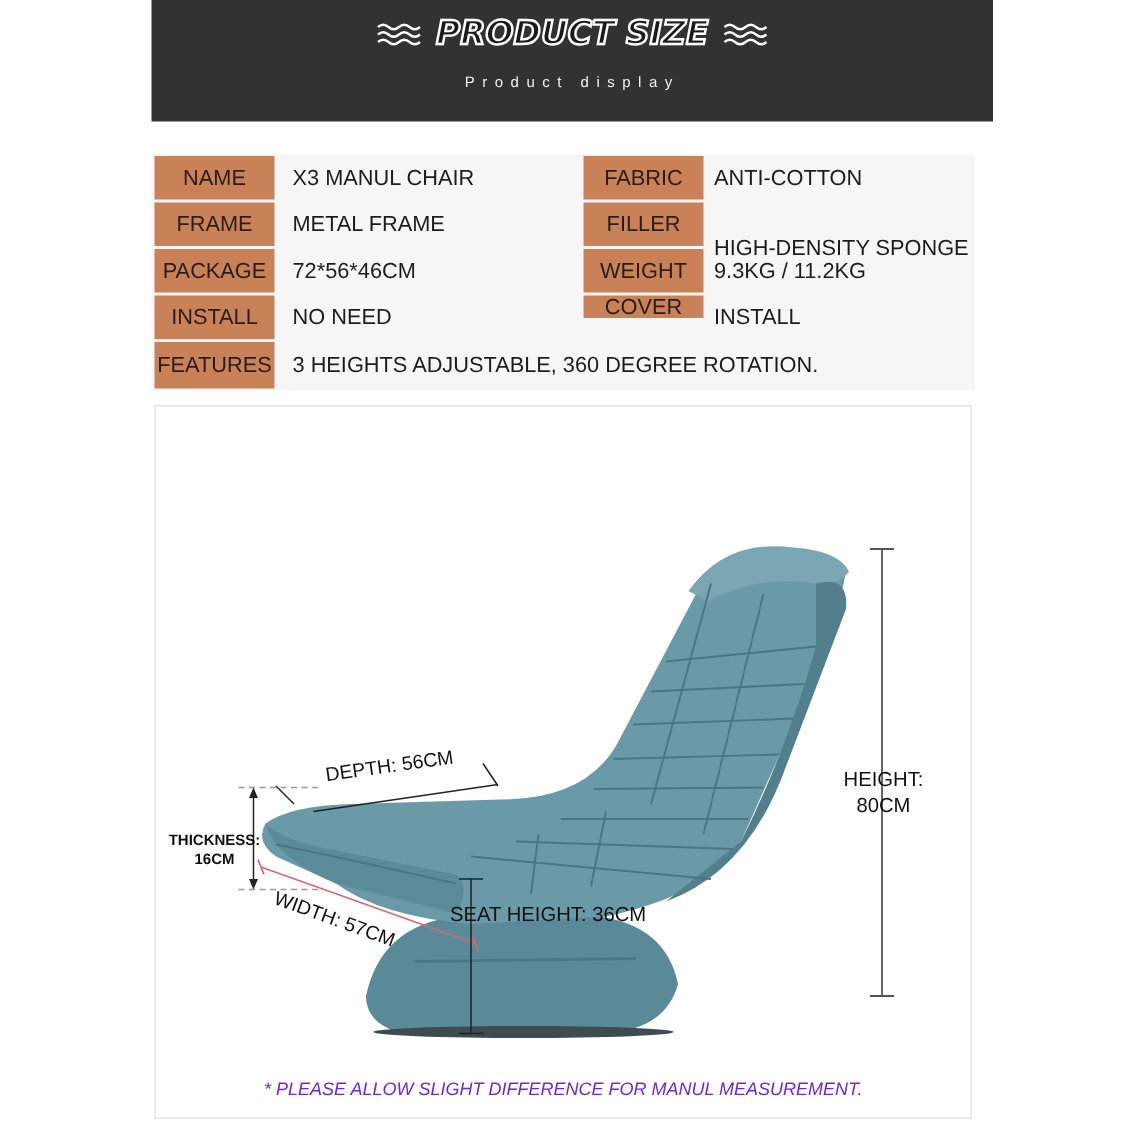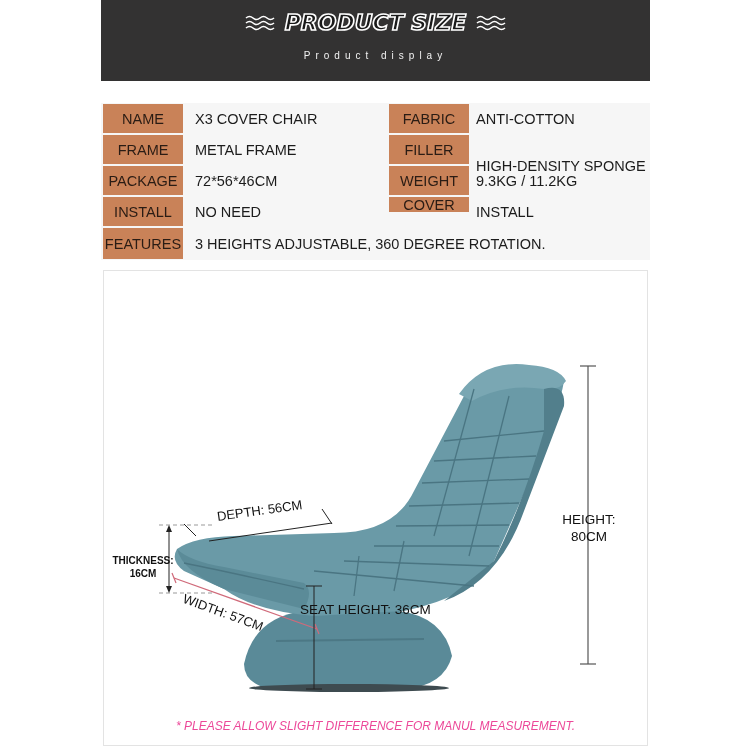--- a/index.html
+++ b/index.html
@@ -1,30 +1,30 @@
 <!DOCTYPE html>
 <html><head>
 <meta charset="utf-8">
 <style>
   html, body { margin:0; padding:0; background:#ffffff; }
   body { width:750px; height:750px; position:relative; overflow:hidden; font-family:"Liberation Sans", sans-serif; }
-  .header { position:absolute; left:101px; top:0; width:549px; height:81px; background:#333232; }
+  .header { position:absolute; left:101px; top:0; width:549px; height:81px; background:#333232;padding-left:12px; }
   .title-row { position:absolute; left:0; right:0; top:10px; text-align:center; display:flex; justify-content:center; align-items:center; gap:10px; }
   .waves { width:30px; height:16px; }
   .title { font-family:"DejaVu Sans", sans-serif; font-weight:bold; font-style:italic; font-size:22px; color:#1a1a1a; letter-spacing:0px;
            -webkit-text-stroke:1.6px #ffffff; text-shadow: 0 0 0 #fff; }
   .subtitle { position:absolute; left:0; right:0; top:50px; text-align:center; color:#f2f2f2; font-size:10px; letter-spacing:5px; }
 
   .spec-table { position:absolute; left:101px; top:103px; width:549px; height:157px; background:#f6f6f6; }
   .cell-label { position:absolute; background:#c98258; color:#2a1c14; font-size:14.5px; text-align:center; display:flex; align-items:center; justify-content:center; font-family:"Liberation Sans", sans-serif; }
   .cell-value { position:absolute; color:#1c1c1c; font-size:14.5px; display:flex; align-items:center; font-family:"Liberation Sans", sans-serif; }
 
   .photo-frame { position:absolute; left:103px; top:270px; width:545px; height:476px; border:1px solid #e3e3e3; background:#ffffff; box-sizing:border-box; }
   .dim-label { position:absolute; font-family:"Liberation Sans", sans-serif; color:#111; font-weight:normal; }
-  .note { position:absolute; left:0; right:0; top:448px; text-align:center; font-style:italic; font-size:12px; color:#ec4899; }
+  .note { position:absolute; left:0; right:0; top:448px; text-align:center; font-style:italic; font-size:12px; color:#6d28d9; }
 </style>
 </head>
 <body>
 
 <div class="header">
   <div class="title-row">
     <svg class="waves" viewBox="0 0 30 16">
       <path d="M1 3 q3.5 -3 7 0 t7 0 t7 0 t7 0" stroke="#fff" stroke-width="1.6" fill="none"></path>
       <path d="M1 8 q3.5 -3 7 0 t7 0 t7 0 t7 0" stroke="#fff" stroke-width="1.6" fill="none"></path>
       <path d="M1 13 q3.5 -3 7 0 t7 0 t7 0 t7 0" stroke="#fff" stroke-width="1.6" fill="none"></path>
@@ -40,21 +40,21 @@
 </div>
 
 <div class="spec-table">
 
   <div class="cell-label" style="left:2px;top:1px;width:80px;height:29px;">NAME</div>
   <div class="cell-label" style="left:2px;top:32px;width:80px;height:29px;">FRAME</div>
   <div class="cell-label" style="left:2px;top:63px;width:80px;height:29px;">PACKAGE</div>
   <div class="cell-label" style="left:2px;top:94px;width:80px;height:29px;">INSTALL</div>
   <div class="cell-label" style="left:2px;top:125px;width:80px;height:31px;">FEATURES</div>
 
-  <div class="cell-value" style="left:94px;top:1px;height:29px;">X3 COVER CHAIR</div>
+  <div class="cell-value" style="left:94px;top:1px;height:29px;">X3 MANUL CHAIR</div>
   <div class="cell-value" style="left:94px;top:32px;height:29px;">METAL FRAME</div>
   <div class="cell-value" style="left:94px;top:63px;height:29px;">72*56*46CM</div>
   <div class="cell-value" style="left:94px;top:94px;height:29px;">NO NEED</div>
   <div class="cell-value" style="left:94px;top:125px;height:31px;">3 HEIGHTS ADJUSTABLE, 360 DEGREE ROTATION.</div>
 
   <div class="cell-label" style="left:288px;top:1px;width:80px;height:29px;">FABRIC</div>
   <div class="cell-label" style="left:288px;top:32px;width:80px;height:29px;">FILLER</div>
   <div class="cell-label" style="left:288px;top:63px;width:80px;height:29px;">WEIGHT</div>
   <div class="cell-label" style="left:288px;top:94px;width:80px;height:15px;">COVER</div>
 

